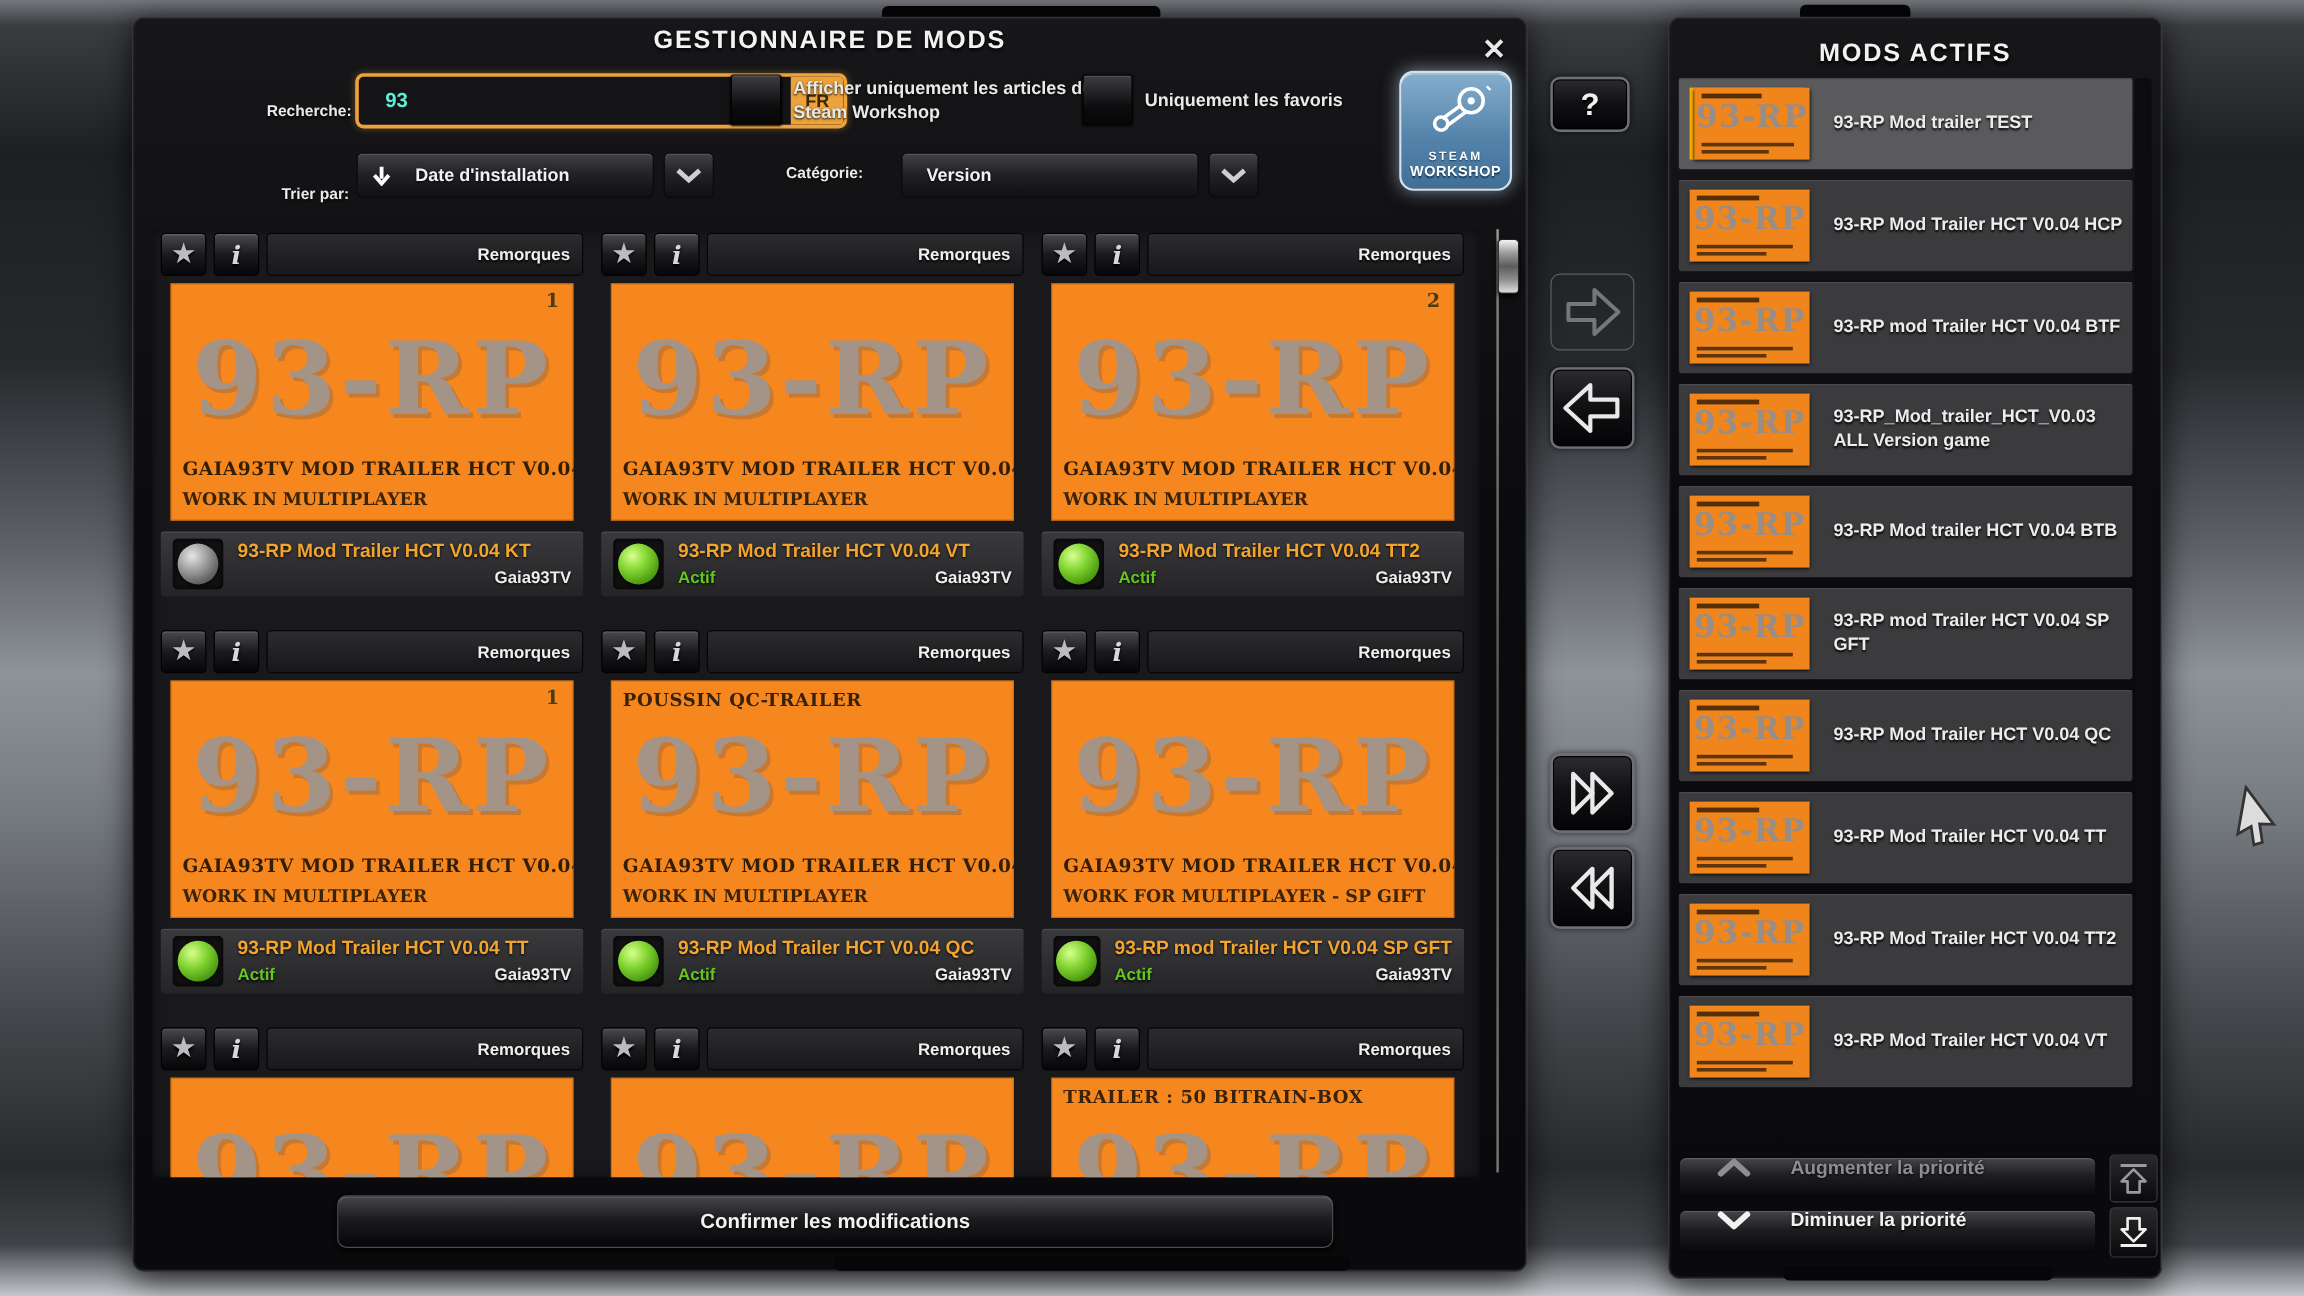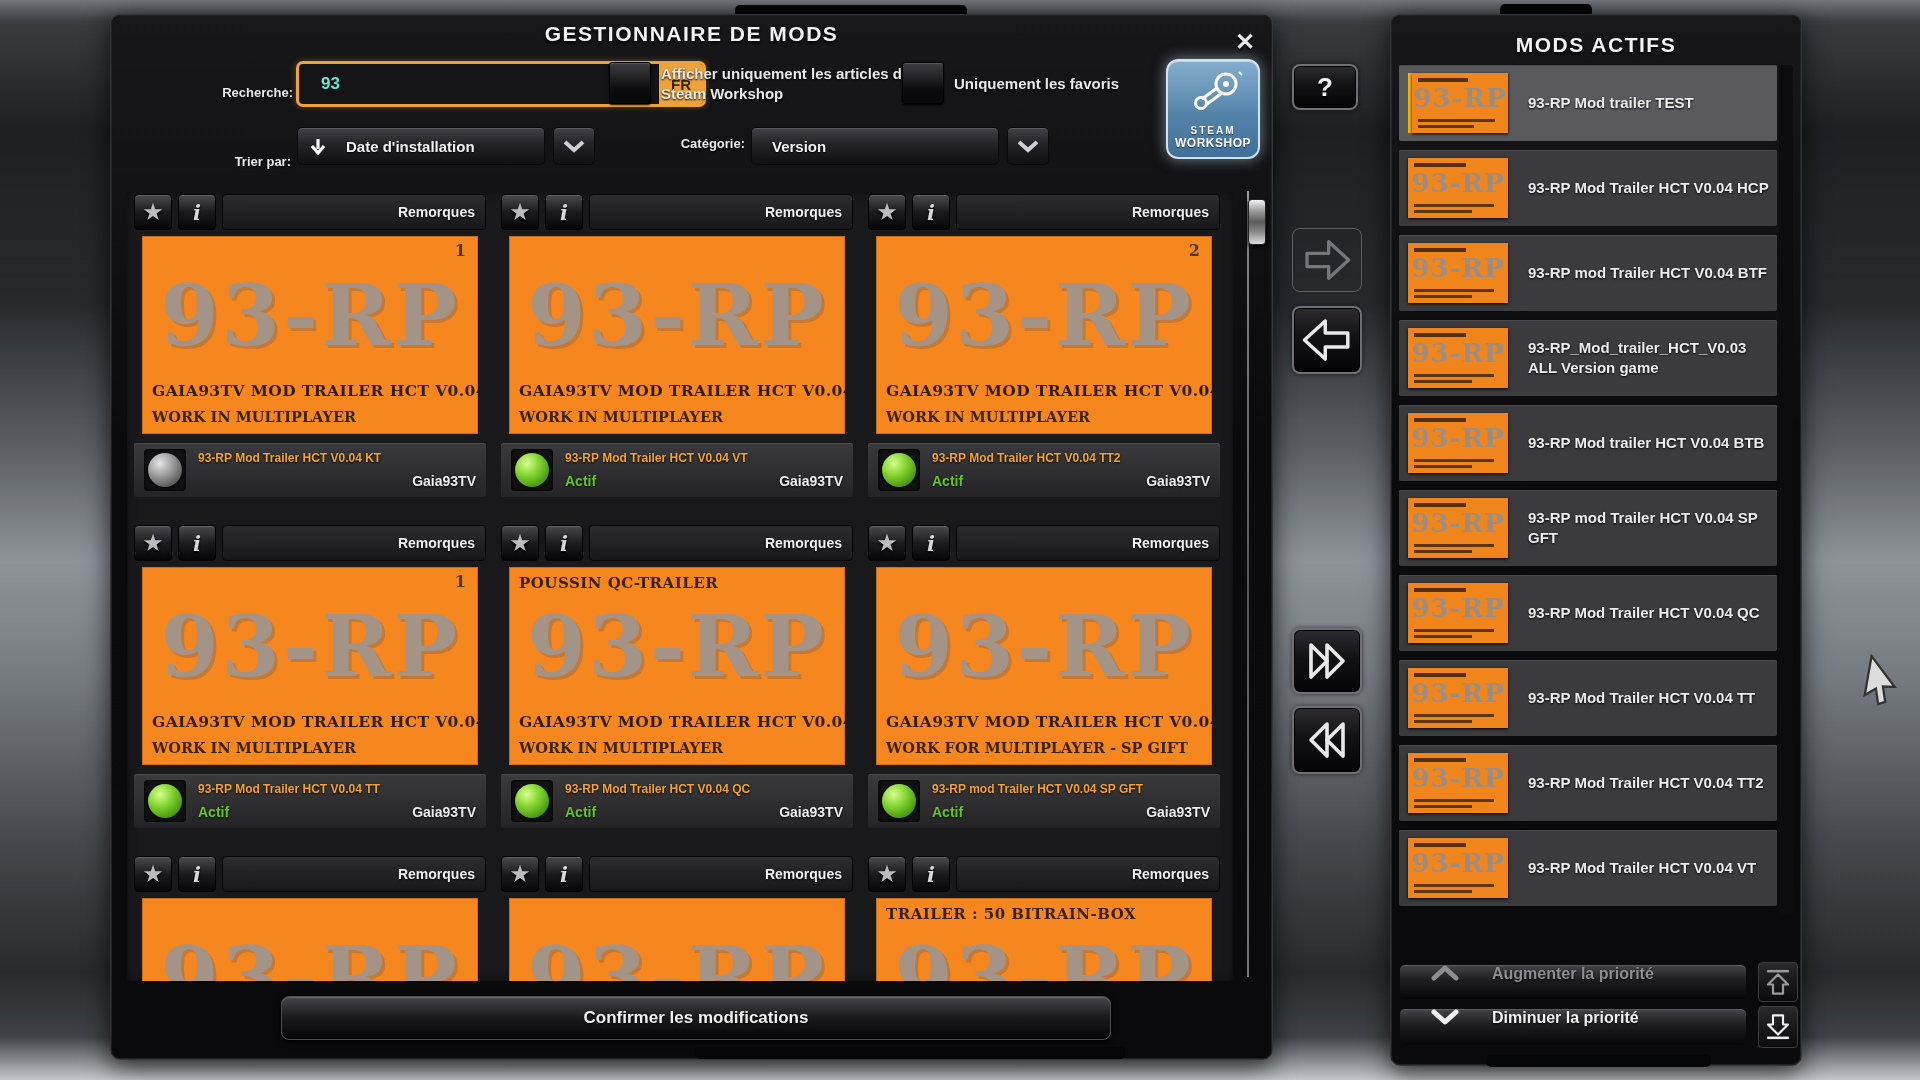--- a/index.html
+++ b/index.html
@@ -55,21 +55,21 @@
     background:linear-gradient(180deg,#85aecd,#5584ab 55%,#3f6e97);
     box-shadow:0 0 14px rgba(200,225,245,.55), inset 0 1px 0 rgba(255,255,255,.5);
     display:flex; flex-direction:column; align-items:center; justify-content:flex-end;
     padding-bottom:7px; }
   #steam-btn svg { position:absolute; top:8px; left:14px; }
   #steam-btn .s1 { color:#fff; font-size:10px; font-weight:bold; letter-spacing:2px; text-shadow:0 1px 1px #1d3c55; }
   #steam-btn .s2 { color:#fff; font-size:12px; font-weight:bold; letter-spacing:.5px; text-shadow:0 1px 1px #1d3c55; }
 
   
   #sort-label { left:98px; top:139px; width:82px; text-align:right; }
-  #cat-label { left:544px; top:121px; width:90px; text-align:right; }
+  #cat-label { left:544px; top:121px; width:90px; }
   .dropdown { position:absolute; height:38px; border-radius:5px;
     background:linear-gradient(180deg,#414146,#232327 45%,#101013);
     border:1px solid #0a0a0c; box-shadow:inset 0 1px 0 #5a5a60;
     display:flex; align-items:center; gap:20px; padding:0 12px;
     color:#f1f1f1; font-size:15px; font-weight:bold; cursor:pointer; text-shadow:0 1px 2px #000; }
   #sort-dd { left:186px; top:112px; width:248px; }
   #cat-dd { left:640px; top:112px; width:248px; padding-left:20px; }
   .dd-chevron-btn { position:absolute; width:42px; height:38px; border-radius:5px;
     background:linear-gradient(180deg,#414146,#232327 45%,#101013);
     border:1px solid #0a0a0c; box-shadow:inset 0 1px 0 #5a5a60;
@@ -114,21 +114,21 @@
   .card-status { margin-top:9px; height:54px; border-radius:3px;
     background:linear-gradient(180deg,#3a3a3d,#242427);
     box-shadow:inset 0 1px 0 #4c4c50; display:flex; gap:12px; padding:6px 10px; cursor:pointer; }
   .orb-box { width:42px; height:42px; border-radius:4px; background:#121214;
     box-shadow:inset 0 0 5px #000; display:flex; align-items:center; justify-content:center; }
   .orb { width:34px; height:34px; border-radius:50%;
     background:radial-gradient(circle at 35% 30%, #e6e6e6, #a0a0a0 38%, #616161 72%, #3a3a3a);
     box-shadow:0 1px 3px #000; }
   .orb.on { background:radial-gradient(circle at 35% 30%, #d9ff8e, #82d532 38%, #4f9d12 72%, #2e6206); }
   .status-text { flex:1; display:flex; flex-direction:column; justify-content:space-between; padding:2px 0; }
-  .mod-name { color:#f1a42f; font-size:12px; font-weight:bold; text-shadow:0 1px 2px #000;
+  .mod-name { color:#f1a42f; font-size:16px; font-weight:bold; text-shadow:0 1px 2px #000;
     white-space:nowrap; }
   .mod-sub { display:flex; justify-content:space-between; align-items:flex-end; }
   .mod-sub .actif { color:#64c71f; font-size:14px; font-weight:bold; text-shadow:0 1px 2px #000; }
   .mod-sub .author { color:#ededed; font-size:14px; font-weight:bold; text-shadow:0 1px 2px #000; }
 
   
   #grid-scrollbar { position:absolute; left:1128px; top:176px; width:18px; height:790px; }
   #grid-scrollbar .track { position:absolute; left:8px; top:10px; width:2px; bottom:4px;
     background:linear-gradient(180deg,#888,#555 50%,#777); }
   #grid-scrollbar .thumb { position:absolute; left:0; top:8px; width:18px; height:46px;

